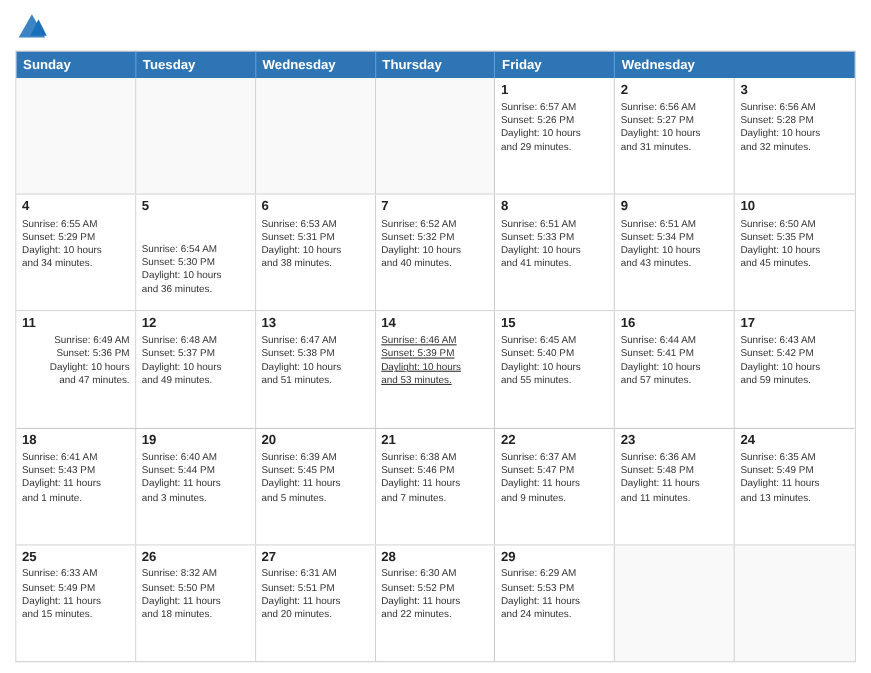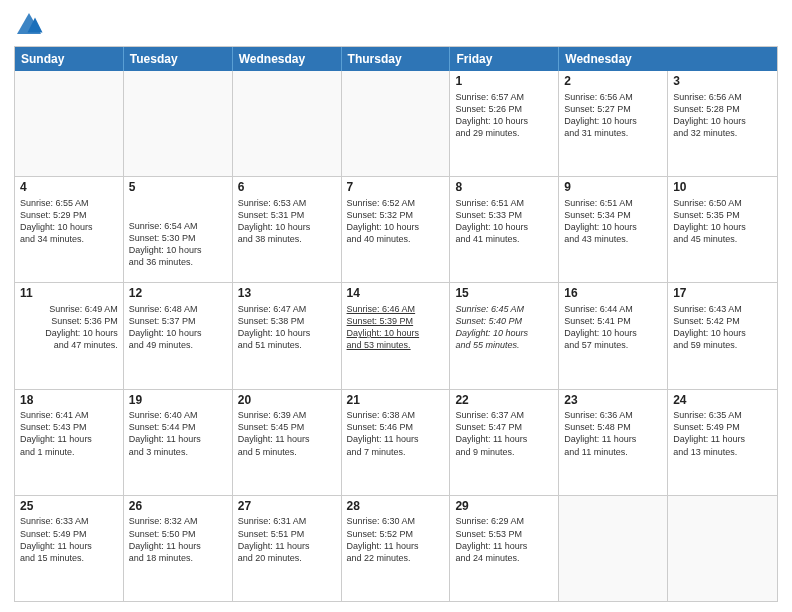--- a/index.html
+++ b/index.html
@@ -241,21 +241,21 @@
           </div>
           <div class="cal-cell">
             <div class="day-num">14</div>
             <div class="day-info" style="white-space: pre-line; text-decoration: underline;">Sunrise: 6:46 AM
 Sunset: 5:39 PM
 Daylight: 10 hours
 and 53 minutes.</div>
           </div>
           <div class="cal-cell">
             <div class="day-num">15</div>
-            <div class="day-info" style="white-space: pre-line; font-style: italic;">Sunrise: 6:45 AM
+            <div class="day-info" style="white-space: pre-line;">Sunrise: 6:45 AM
 Sunset: 5:40 PM
 Daylight: 10 hours
 and 55 minutes.</div>
           </div>
           <div class="cal-cell">
             <div class="day-num">16</div>
             <div class="day-info" style="white-space: pre-line;">Sunrise: 6:44 AM
 Sunset: 5:41 PM
 Daylight: 10 hours
 and 57 minutes.</div>

